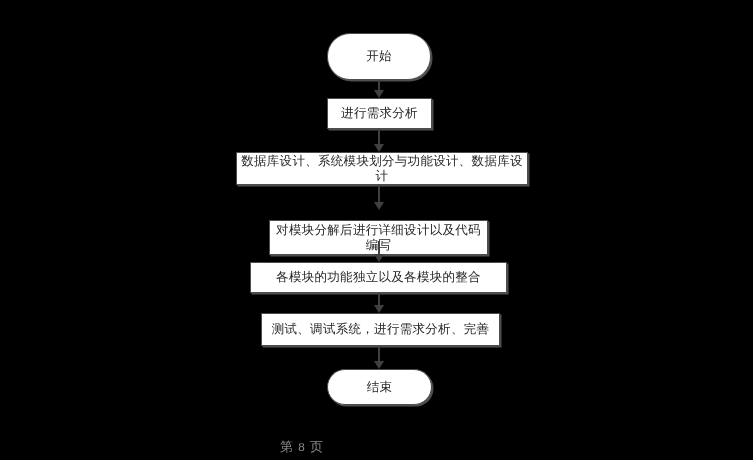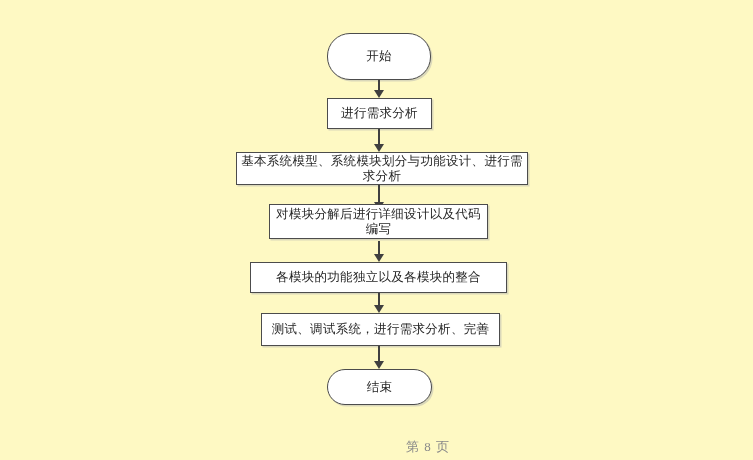--- a/index.html
+++ b/index.html
@@ -1,21 +1,21 @@
 <!DOCTYPE html>
 <html><head>
 <meta charset="utf-8">
 <style>
   * { margin: 0; padding: 0; box-sizing: border-box; }
   html, body { background: #ffffff; }
   .canvas {
     position: relative;
     width: 753px;
     height: 460px;
-    background: #fef9c3;
+    background: #000000;
     font-family: "Liberation Serif", "DejaVu Serif", serif;
     overflow: hidden;
   }
   .shape {
     position: absolute;
     display: flex;
     align-items: center;
     justify-content: center;
     text-align: center;
     background: #ffffff;
@@ -23,21 +23,21 @@
     color: #262626;
     font-size: 12.5px;
     line-height: 1.2;
     letter-spacing: 0.3px;
     box-shadow: 1.5px 1.5px 0 rgba(175,175,175,0.45);
   }
   .terminator { border-radius: 23px; }
   .node-start { left: 327px; top: 33px;  width: 104px; height: 47px; }
   .node-step1 { left: 327px; top: 98px;  width: 105px; height: 31px; text-align: right; }
   .node-step2 { left: 236px; top: 152px; width: 292px; height: 33px; }
-  .node-step3 { left: 269px; top: 204px; width: 219px; height: 35px; }
+  .node-step3 { left: 269px; top: 220px; width: 219px; height: 35px; }
   .node-step4 { left: 250px; top: 262px; width: 257px; height: 31px; text-align: right; }
   .node-step5 { left: 261px; top: 313px; width: 239px; height: 33px; }
   .node-end   { left: 327px; top: 369px; width: 105px; height: 36px; }
   .arrow {
     position: absolute;
     left: 373px;
     width: 12px;
     display: flex;
     flex-direction: column;
     align-items: center;
@@ -52,21 +52,21 @@
     height: 0;
     border-left: 5px solid transparent;
     border-right: 5px solid transparent;
     border-top: 8px solid #404040;
   }
   .page-footer {
     position: absolute;
     left: 280px;
     top: 438px;
     width: 170px;
-    text-align: right;
+    text-align: left;
     color: #8a8a8a;
     font-size: 13px;
     letter-spacing: 1px;
   }
 </style>
 </head>
 <body>
 
 <div class="canvas">
 
@@ -77,21 +77,21 @@
     <span class="arrow-head"></span>
   </div>
 
   <div class="shape node-step1">进行需求分析</div>
 
   <div class="arrow" style="top:129px; height:23px;">
     <span class="arrow-line"></span>
     <span class="arrow-head"></span>
   </div>
 
-  <div class="shape node-step2">基本系统模型、系统模块划分与功能设计、进行需求分析</div>
+  <div class="shape node-step2">数据库设计、系统模块划分与功能设计、数据库设计</div>
 
   <div class="arrow" style="top:185px; height:25px;">
     <span class="arrow-line"></span>
     <span class="arrow-head"></span>
   </div>
 
   <div class="shape node-step3">对模块分解后进行详细设计以及代码编写</div>
 
   <div class="arrow" style="top:241px; height:21px;">
     <span class="arrow-line"></span>

